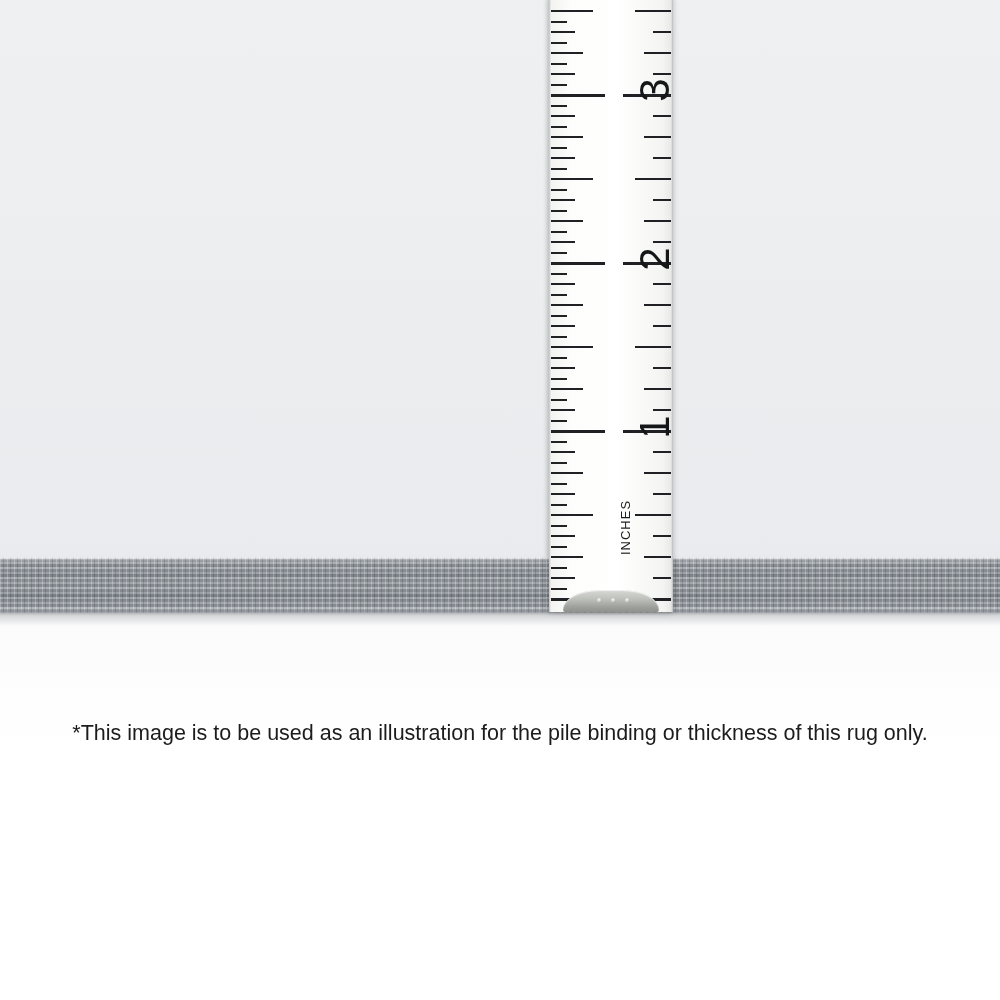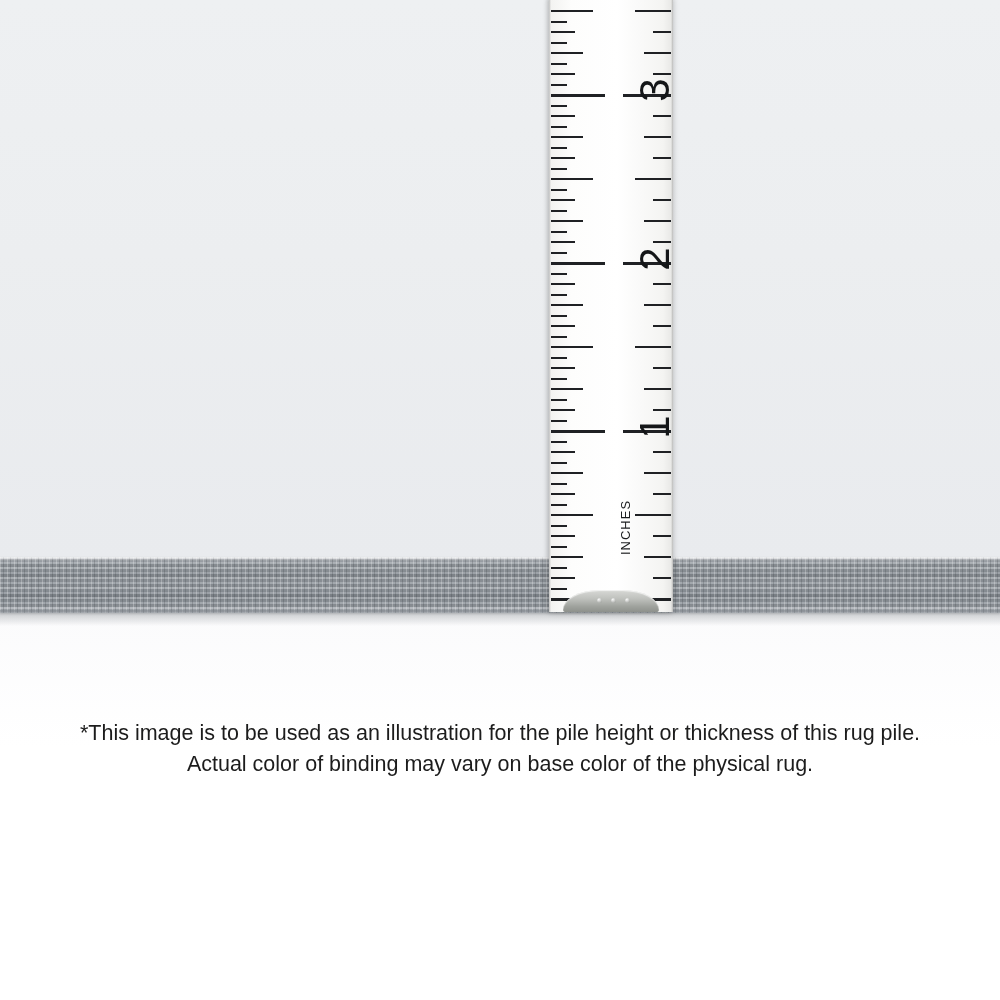--- a/index.html
+++ b/index.html
@@ -284,17 +284,16 @@
     <div class="inches-label" style="left: 36px; top: 522px; width: 80px; text-align:center;">INCHES</div>
 
     <div class="ruler-endcap">
       <div class="rivet" style="left: 34px;"></div>
       <div class="rivet" style="left: 48px;"></div>
       <div class="rivet" style="left: 62px;"></div>
     </div>
   </div>
 
   <div class="caption">
-    <span class="caption-line">*This image is to be used as an illustration for the pile height or thickness of this rug pile.</span>
-    <span class="caption-line">Actual color of binding may vary on base color of the physical rug.</span>
+    <span class="caption-line">*This image is to be used as an illustration for the pile binding or thickness of this rug only.</span>
   </div>
 
 </div>
 
 </body></html>

